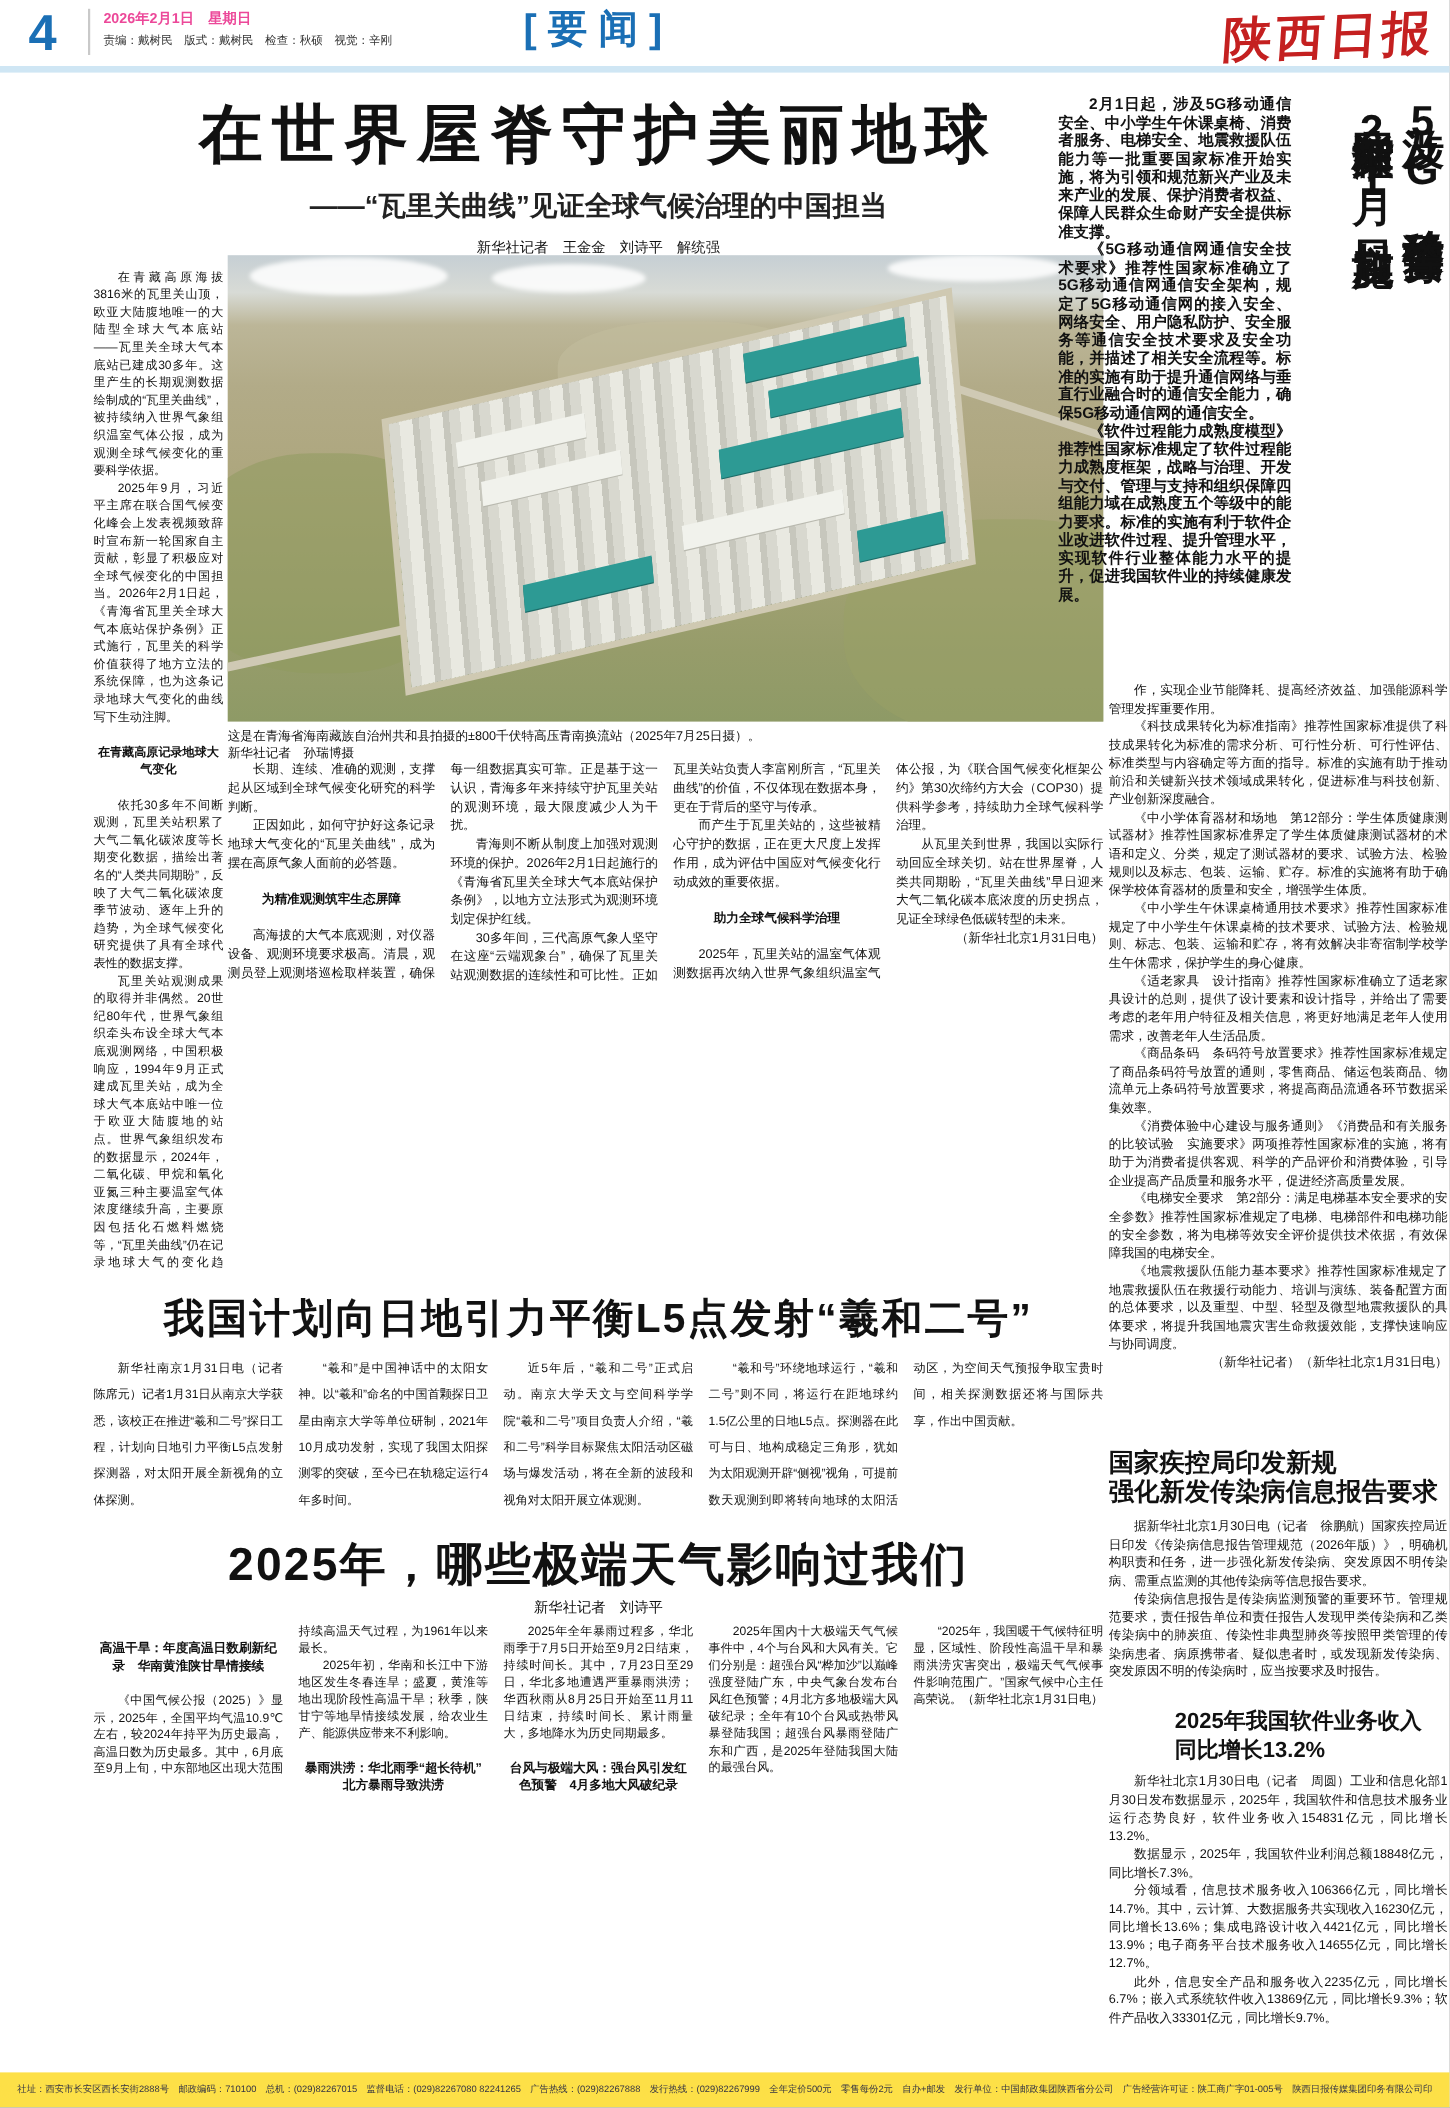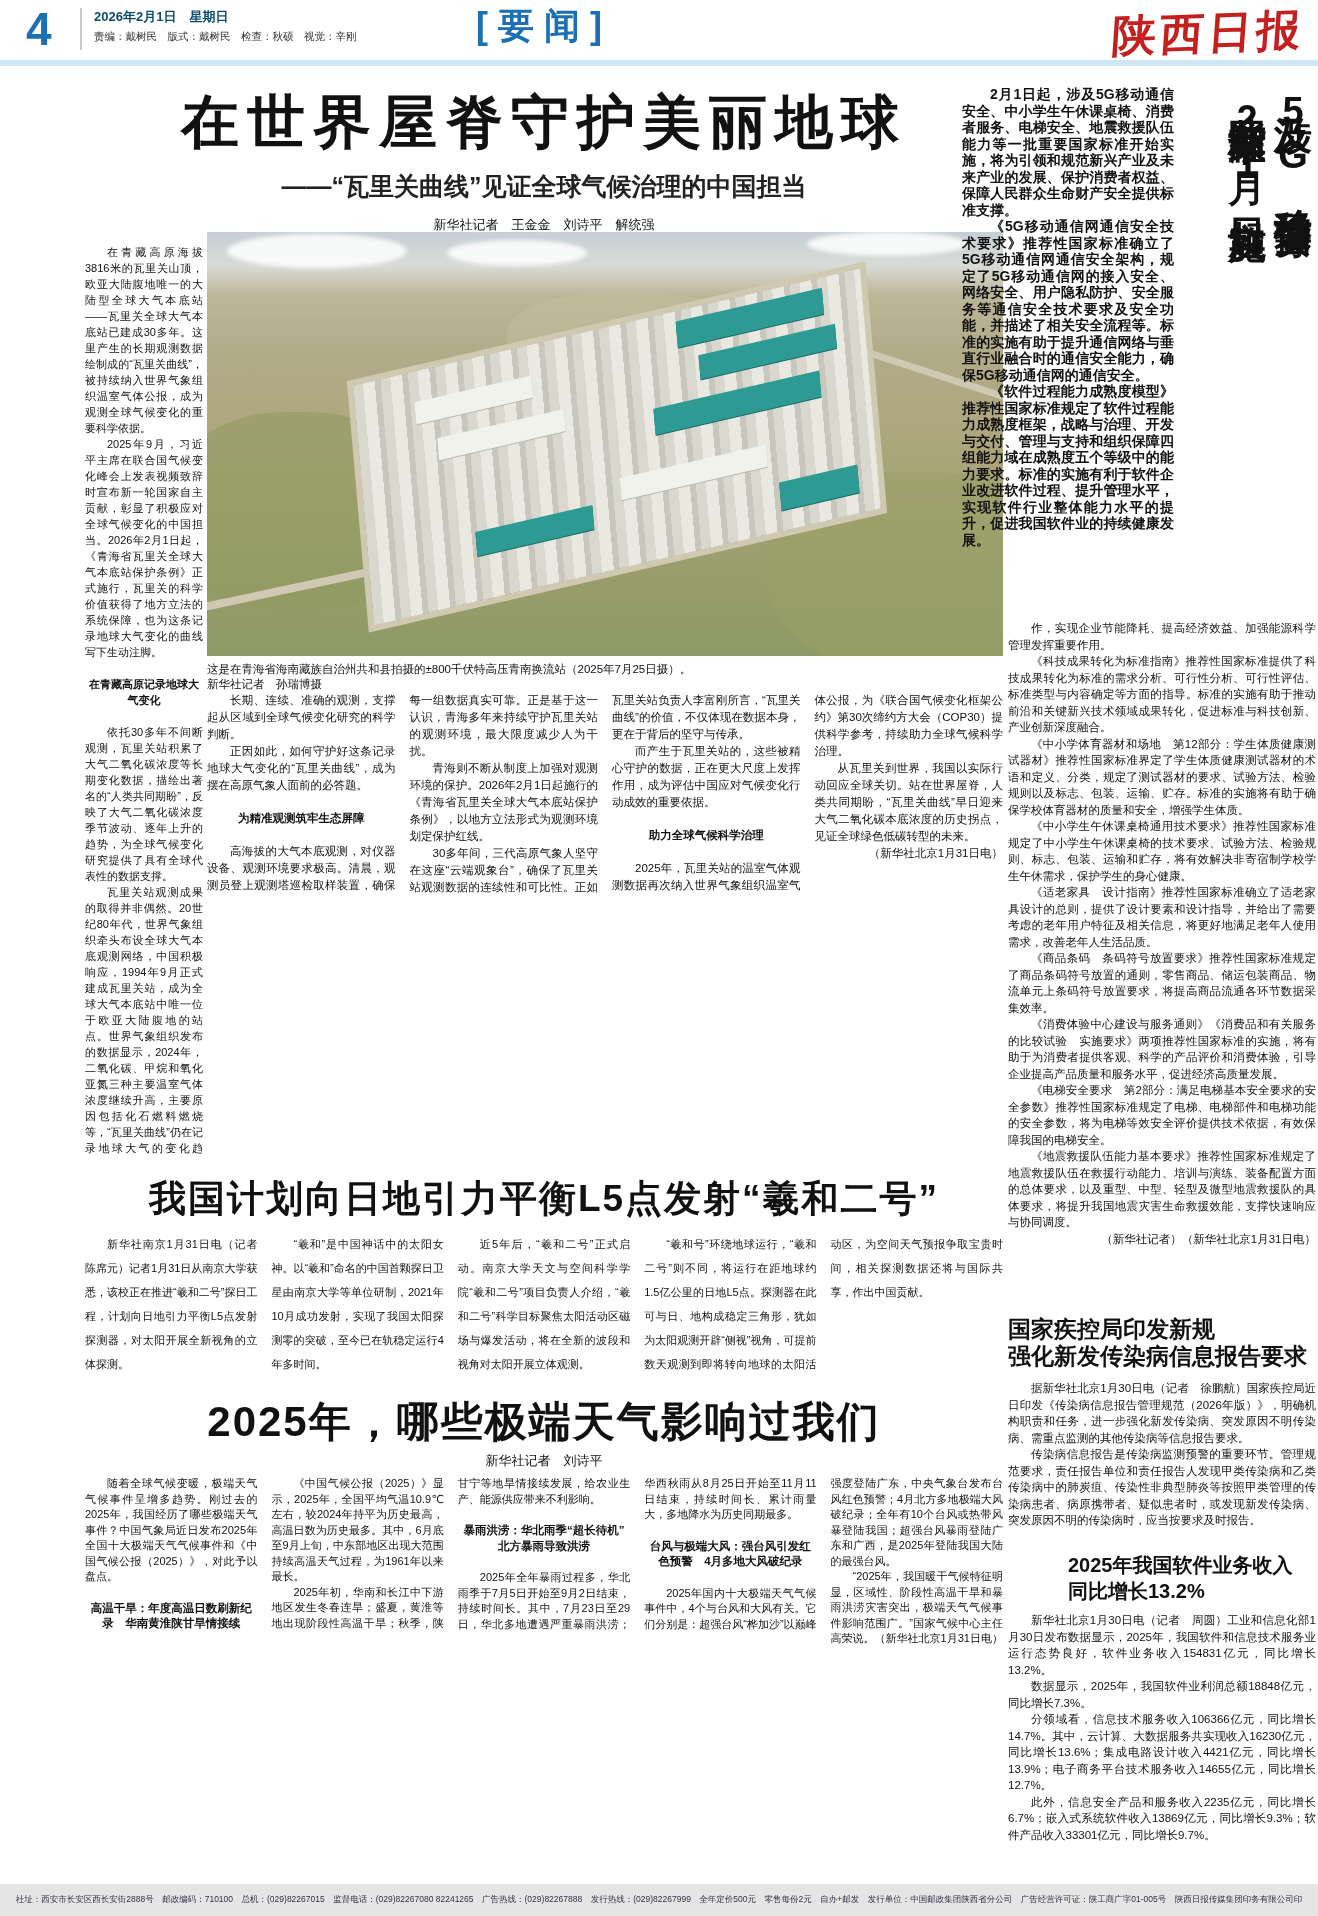--- a/index.html
+++ b/index.html
@@ -2,21 +2,21 @@
 <html><head>
 <meta charset="utf-8">
 <style>
   html,body{margin:0;padding:0;background:#9a9a9a;}
   .page{position:relative;width:1318px;height:1916px;background:#ffffff;overflow:hidden;
         font-family:"Liberation Sans","DejaVu Sans",sans-serif;color:#111;}
   
   .hdr{position:absolute;left:0;top:0;width:1318px;height:58px;}
   .pageno{position:absolute;left:26px;top:2px;font-size:46px;font-weight:bold;color:#1a6fb5;}
   .hdr-div{position:absolute;left:80px;top:8px;width:2px;height:42px;background:#c9c9c9;}
-  .hdr-date{position:absolute;left:94px;top:8px;font-size:13px;font-weight:bold;color:#0c4a6e;}
+  .hdr-date{position:absolute;left:94px;top:8px;font-size:13px;font-weight:bold;color:#ec4899;}
   .hdr-staff{position:absolute;left:94px;top:30px;font-size:10.5px;color:#333;}
   .section-title{position:absolute;left:85px;top:2px;width:918px;text-align:center;
                  font-size:36px;font-weight:bold;color:#1a6fb5;letter-spacing:10px;}
   .masthead{position:absolute;right:14px;top:4px;font-size:44px;font-weight:bold;color:#c42020;
             font-family:"Liberation Serif","DejaVu Serif",serif;transform:skewX(-6deg) rotate(-2deg);
             letter-spacing:4px;}
   .hdr-rule{position:absolute;left:0;top:60px;width:1318px;height:6px;background:#cfe6f4;}
   
   .para{margin:0;text-indent:2em;text-align:justify;}
   .subhead{margin:16px 0;font-weight:bold;text-align:center;text-indent:0;}
@@ -69,21 +69,21 @@
            font-size:11.5px;line-height:16.5px;}
   .cdc-title{position:absolute;left:1008px;top:1316px;width:308px;
              font-size:23px;font-weight:bold;line-height:27px;}
   .cdc-body{position:absolute;left:1008px;top:1380px;width:308px;height:160px;overflow:hidden;
             font-size:11.5px;line-height:16.5px;}
   .sw-title{position:absolute;left:1068px;top:1552px;width:308px;
             font-size:20px;font-weight:bold;line-height:26px;}
   .sw-body{position:absolute;left:1008px;top:1612px;width:308px;height:266px;overflow:hidden;
            font-size:11.5px;line-height:16.5px;}
   
-  .ftr{position:absolute;left:0;top:1884px;width:1318px;height:32px;background:#e5e5e5;
+  .ftr{position:absolute;left:0;top:1884px;width:1318px;height:32px;background:#fde047;
        display:flex;align-items:center;justify-content:center;}
   .ftr span{font-size:8.5px;color:#334;white-space:nowrap;}
 </style>
 </head>
 <body>
 
 <div class="page">
 
   <div class="hdr">
     <div class="pageno">4</div>
@@ -149,21 +149,20 @@
   <div class="a2-body">
       <p class="para">新华社南京1月31日电（记者　陈席元）记者1月31日从南京大学获悉，该校正在推进“羲和二号”探日工程，计划向日地引力平衡L5点发射探测器，对太阳开展全新视角的立体探测。</p>
       <p class="para">“羲和”是中国神话中的太阳女神。以“羲和”命名的中国首颗探日卫星由南京大学等单位研制，2021年10月成功发射，实现了我国太阳探测零的突破，至今已在轨稳定运行4年多时间。</p>
       <p class="para">近5年后，“羲和二号”正式启动。南京大学天文与空间科学学院“羲和二号”项目负责人介绍，“羲和二号”科学目标聚焦太阳活动区磁场与爆发活动，将在全新的波段和视角对太阳开展立体观测。</p>
       <p class="para">“羲和号”环绕地球运行，“羲和二号”则不同，将运行在距地球约1.5亿公里的日地L5点。探测器在此可与日、地构成稳定三角形，犹如为太阳观测开辟“侧视”视角，可提前数天观测到即将转向地球的太阳活动区，为空间天气预报争取宝贵时间，相关探测数据还将与国际共享，作出中国贡献。</p>
     </div>
 
   <div class="a3-title">2025年，哪些极端天气影响过我们</div>
   <div class="a3-byline">新华社记者　刘诗平</div>
   <div class="a3-body">
-      <p class="para">随着全球气候变暖，极端天气气候事件呈增多趋势。刚过去的2025年，我国经历了哪些极端天气事件？中国气象局近日发布2025年全国十大极端天气气候事件和《中国气候公报（2025）》，对此予以盘点。</p>
       <p class="subhead">高温干旱：年度高温日数刷新纪录　华南黄淮陕甘旱情接续</p>
       <p class="para">《中国气候公报（2025）》显示，2025年，全国平均气温10.9℃左右，较2024年持平为历史最高，高温日数为历史最多。其中，6月底至9月上旬，中东部地区出现大范围持续高温天气过程，为1961年以来最长。</p>
       <p class="para">2025年初，华南和长江中下游地区发生冬春连旱；盛夏，黄淮等地出现阶段性高温干旱；秋季，陕甘宁等地旱情接续发展，给农业生产、能源供应带来不利影响。</p>
       <p class="subhead">暴雨洪涝：华北雨季“超长待机”　北方暴雨导致洪涝</p>
       <p class="para">2025年全年暴雨过程多，华北雨季于7月5日开始至9月2日结束，持续时间长。其中，7月23日至29日，华北多地遭遇严重暴雨洪涝；华西秋雨从8月25日开始至11月11日结束，持续时间长、累计雨量大，多地降水为历史同期最多。</p>
       <p class="subhead">台风与极端大风：强台风引发红色预警　4月多地大风破纪录</p>
       <p class="para">2025年国内十大极端天气气候事件中，4个与台风和大风有关。它们分别是：超强台风“桦加沙”以巅峰强度登陆广东，中央气象台发布台风红色预警；4月北方多地极端大风破纪录；全年有10个台风或热带风暴登陆我国；超强台风暴雨登陆广东和广西，是2025年登陆我国大陆的最强台风。</p>
       <p class="para">“2025年，我国暖干气候特征明显，区域性、阶段性高温干旱和暴雨洪涝灾害突出，极端天气气候事件影响范围广。”国家气候中心主任高荣说。（新华社北京1月31日电）</p>
     </div>
 

